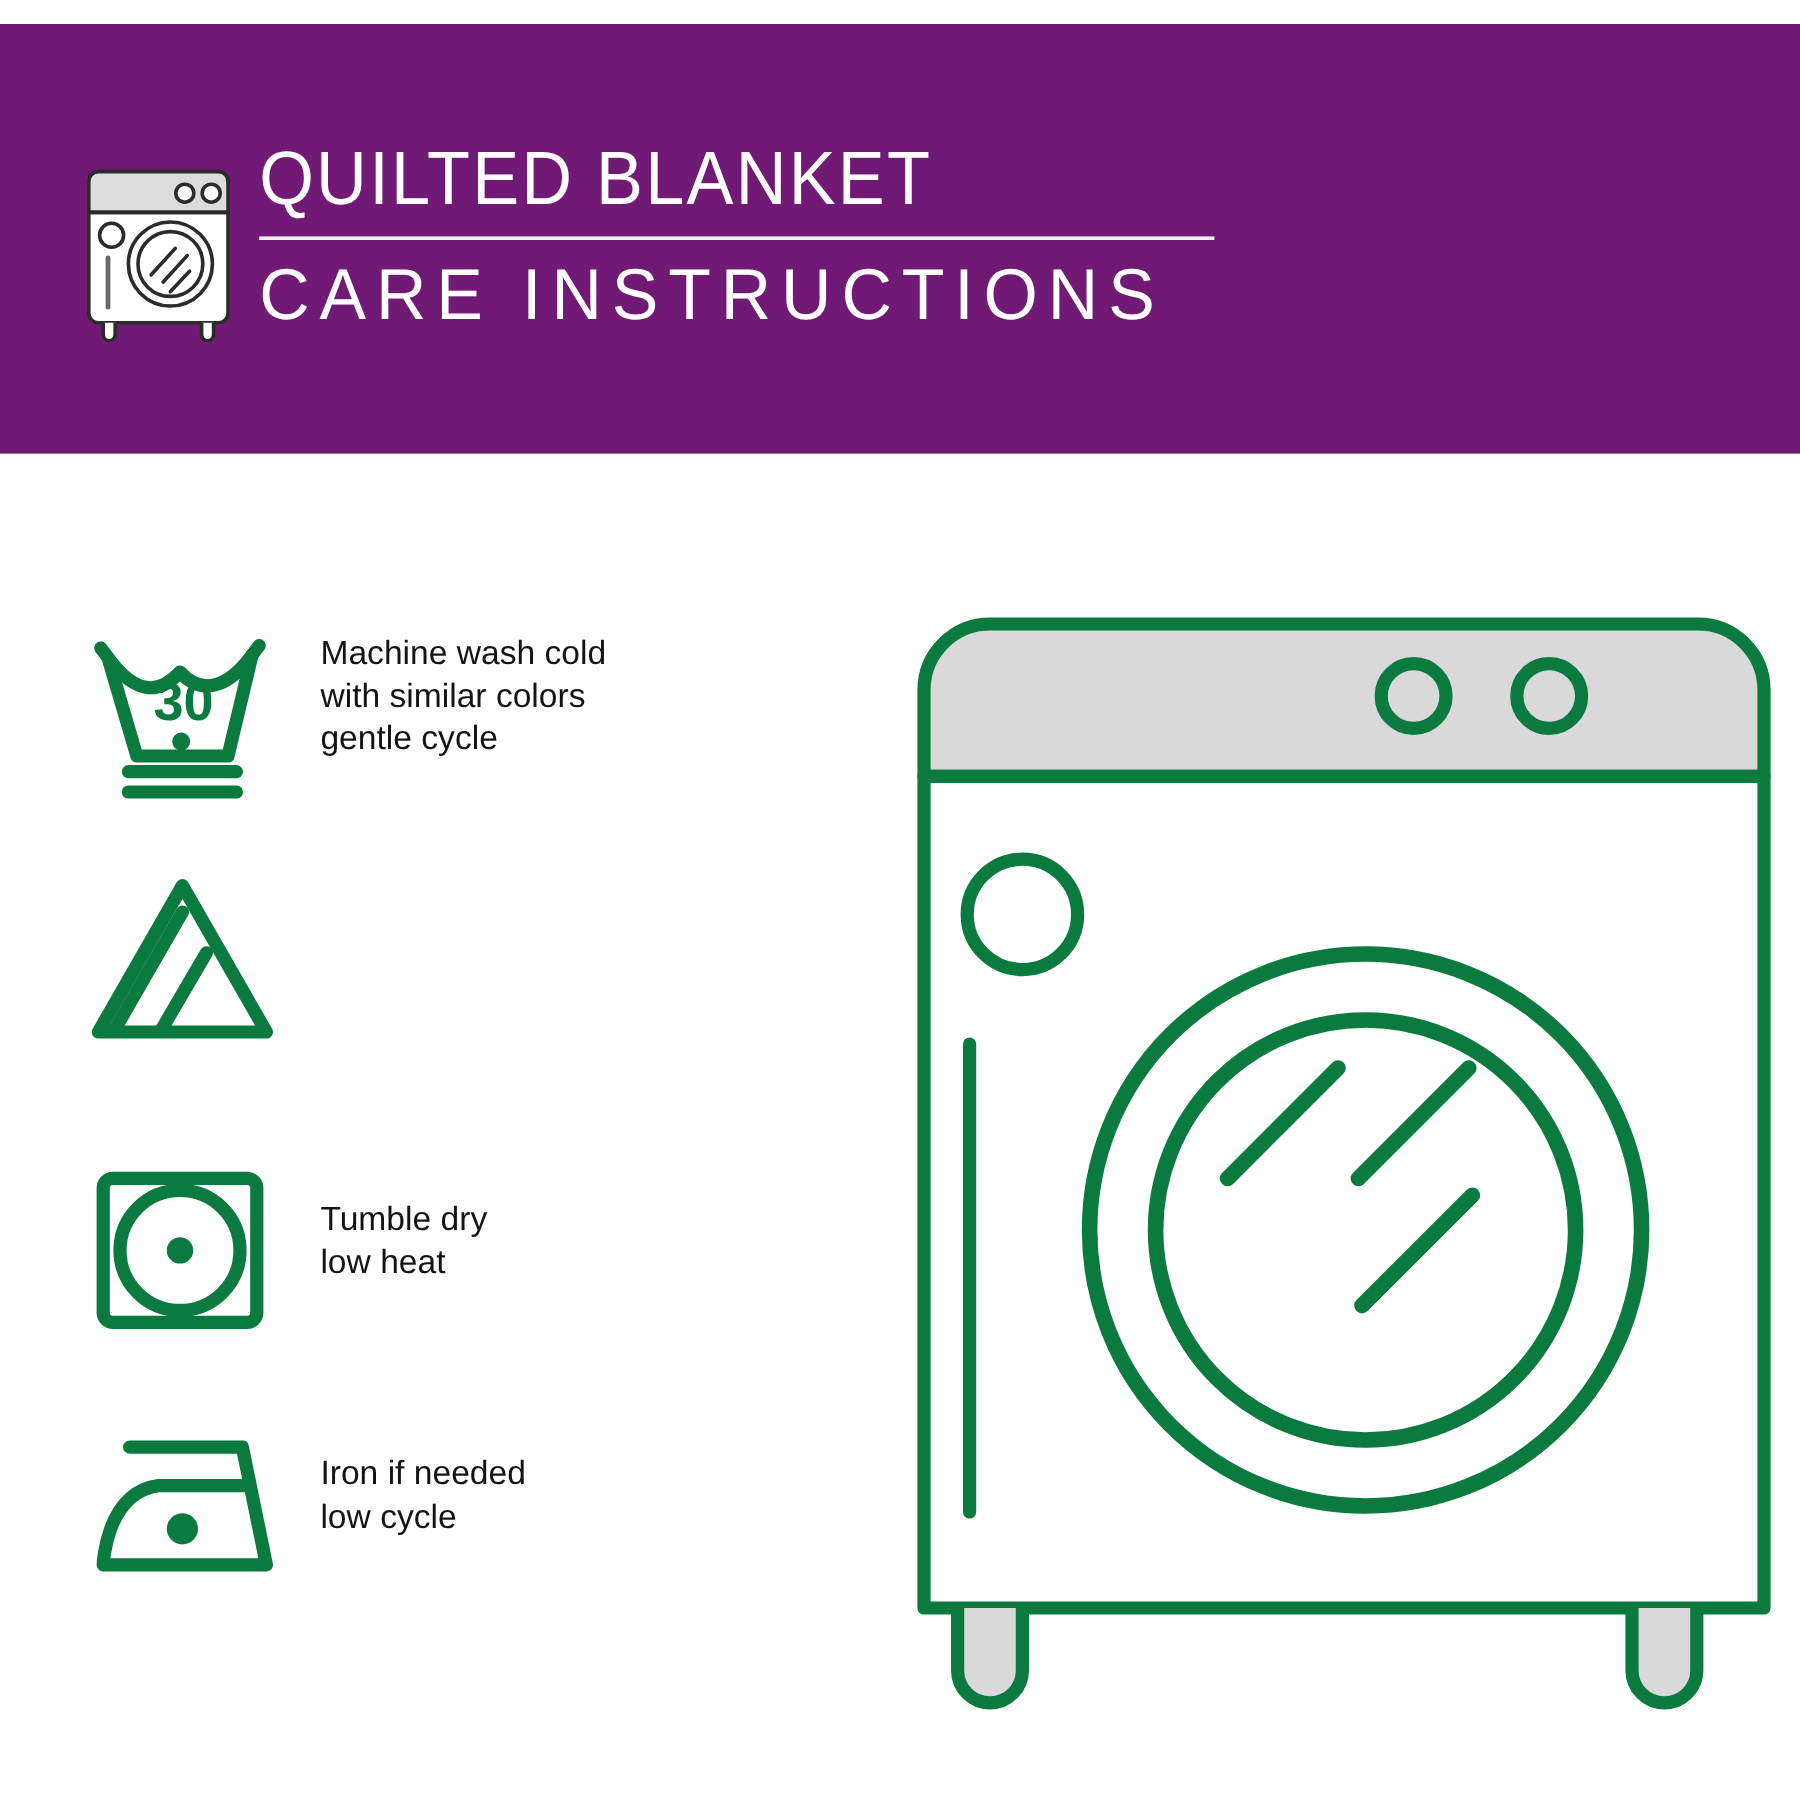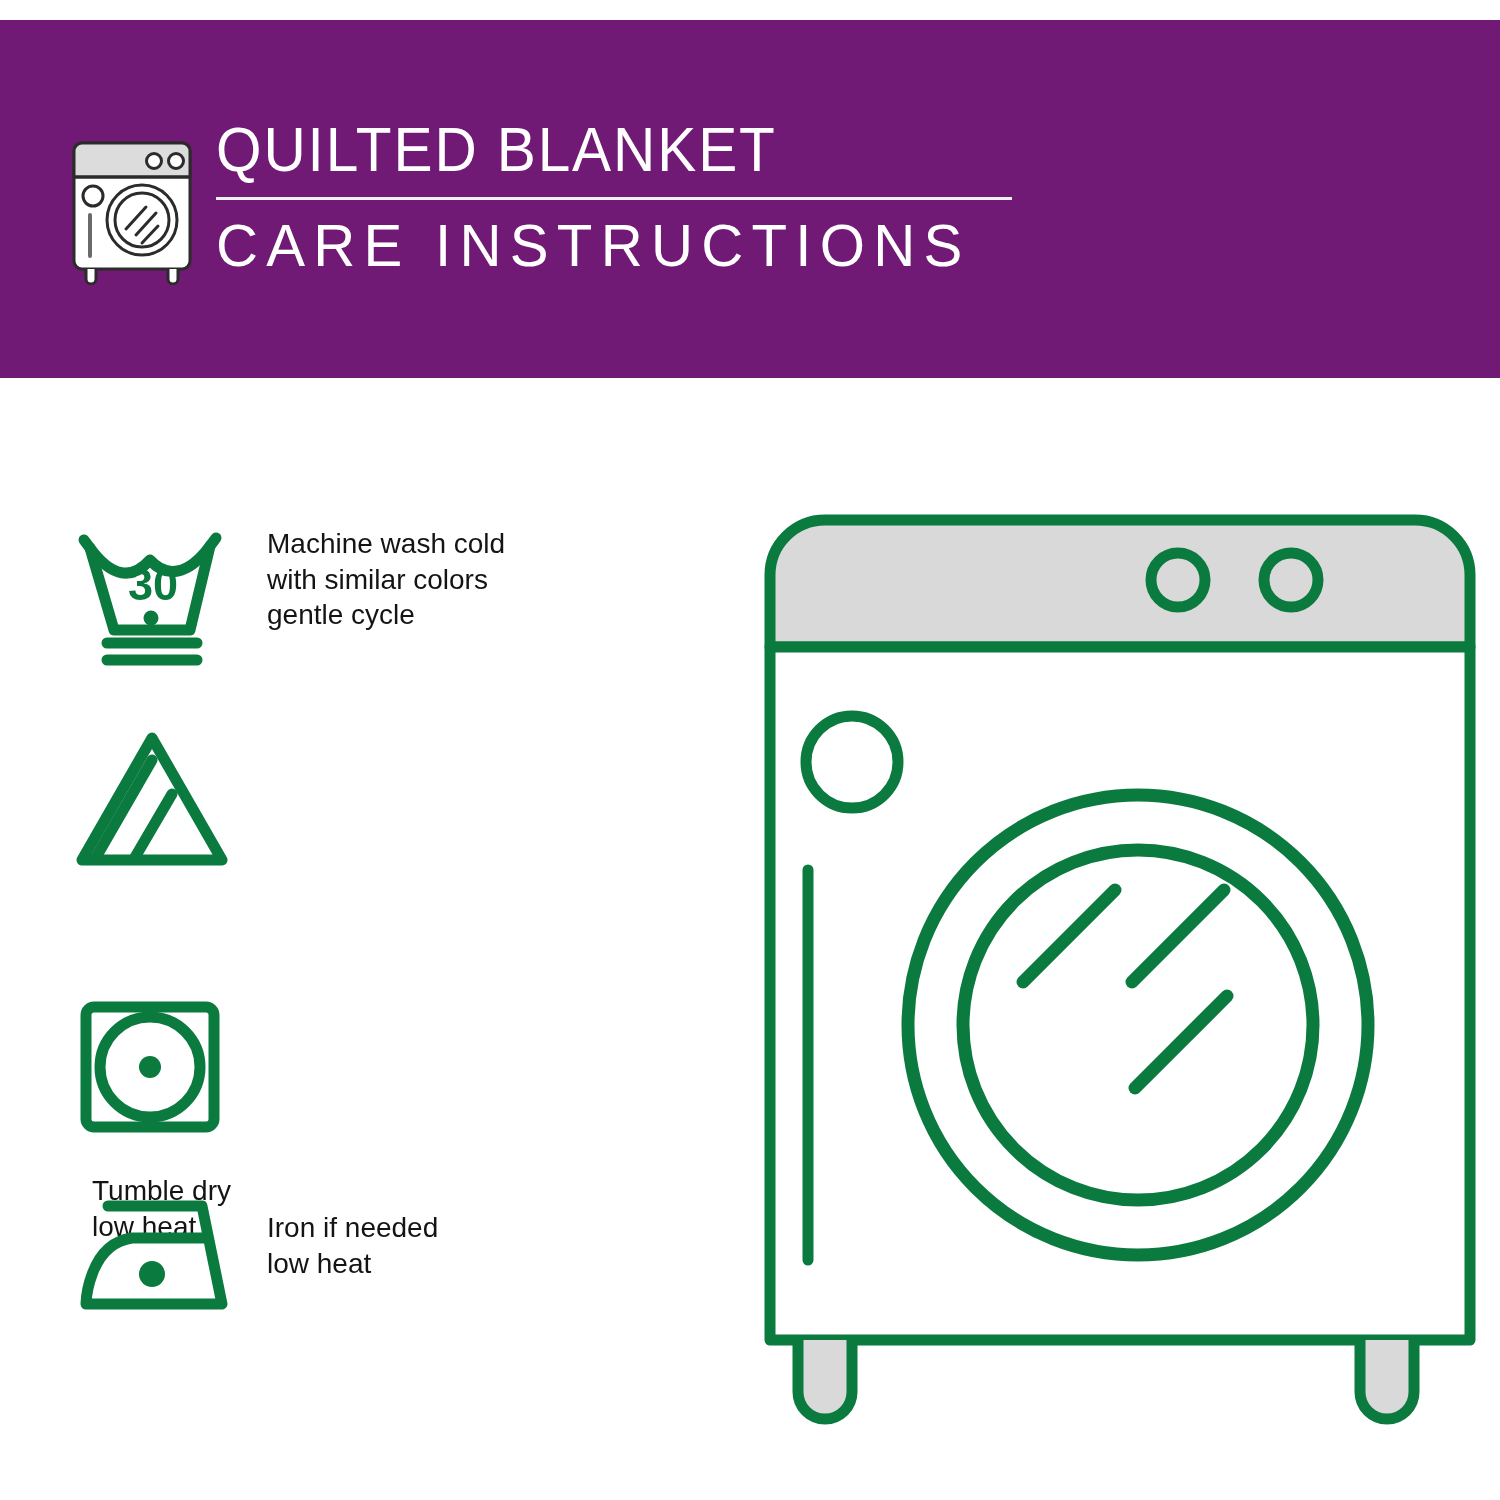--- a/index.html
+++ b/index.html
@@ -78,21 +78,21 @@
   }
   .care-row {
     position: absolute;
     left: 70px;
     width: 650px;
     display: flex;
     align-items: flex-start;
   }
   .care-row-0 { top: 160px; }
   .care-row-1 { top: 368px; }
-  .care-row-2 { top: 608px; flex-direction: column; }
+  .care-row-2 { top: 608px; }
   .care-row-3 { top: 820px; }
 
   .care-symbol {
     width: 175px;
     flex: 0 0 175px;
     display: flex;
     align-items: flex-end;
     justify-content: flex-start;
   }
   .care-text {
@@ -208,21 +208,21 @@
   <div class="care-row care-row-3">
     <div class="care-symbol">
       <svg width="175" height="150" viewBox="0 0 175 150" xmlns="http://www.w3.org/2000/svg">
         <g fill="none" stroke="#0B7A3E" stroke-width="11" stroke-linecap="round" stroke-linejoin="round">
           <path d="M38 28 L132 28 L152 126 L16 126 C16 126 18 66 62 60 L136 60"></path>
         </g>
         <circle cx="82" cy="96" r="13" fill="#0B7A3E"></circle>
       </svg>
     </div>
     <div class="care-text">Iron if needed
-low heat</div>
+low cycle</div>
   </div>
 
 </div>
 
 <div class="washer-illustration">
   <svg width="760" height="980" viewBox="0 0 760 980" xmlns="http://www.w3.org/2000/svg">
 
     <path d="M30 105 a55 55 0 0 1 55 -55 h590 a55 55 0 0 1 55 55 v72 h-700 z" fill="#D9D9D9" stroke="#0B7A3E" stroke-width="11" stroke-linejoin="round"></path>
 
     <path d="M30 177 h700 v693 h-700 z" fill="#ffffff" stroke="#0B7A3E" stroke-width="11" stroke-linejoin="round"></path>

